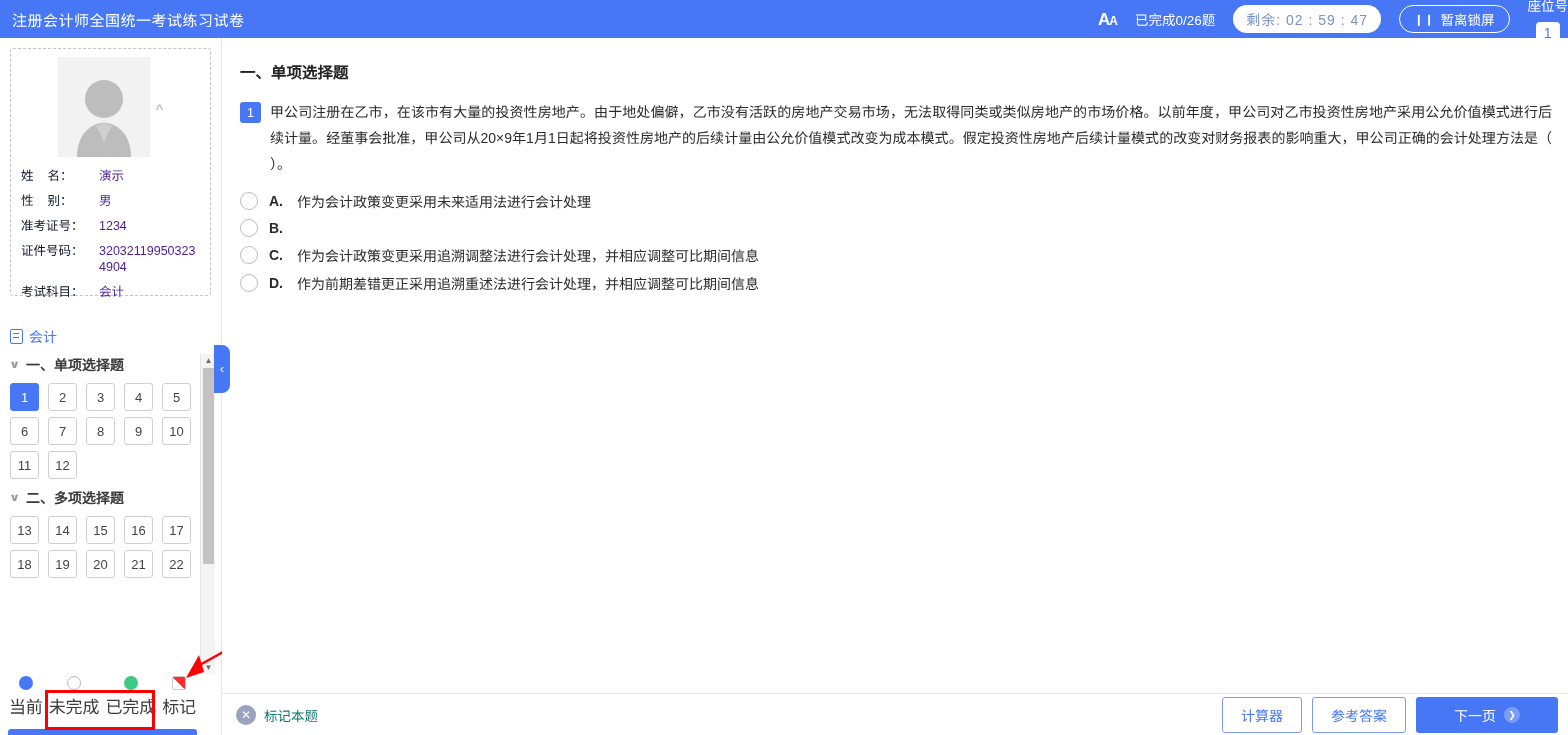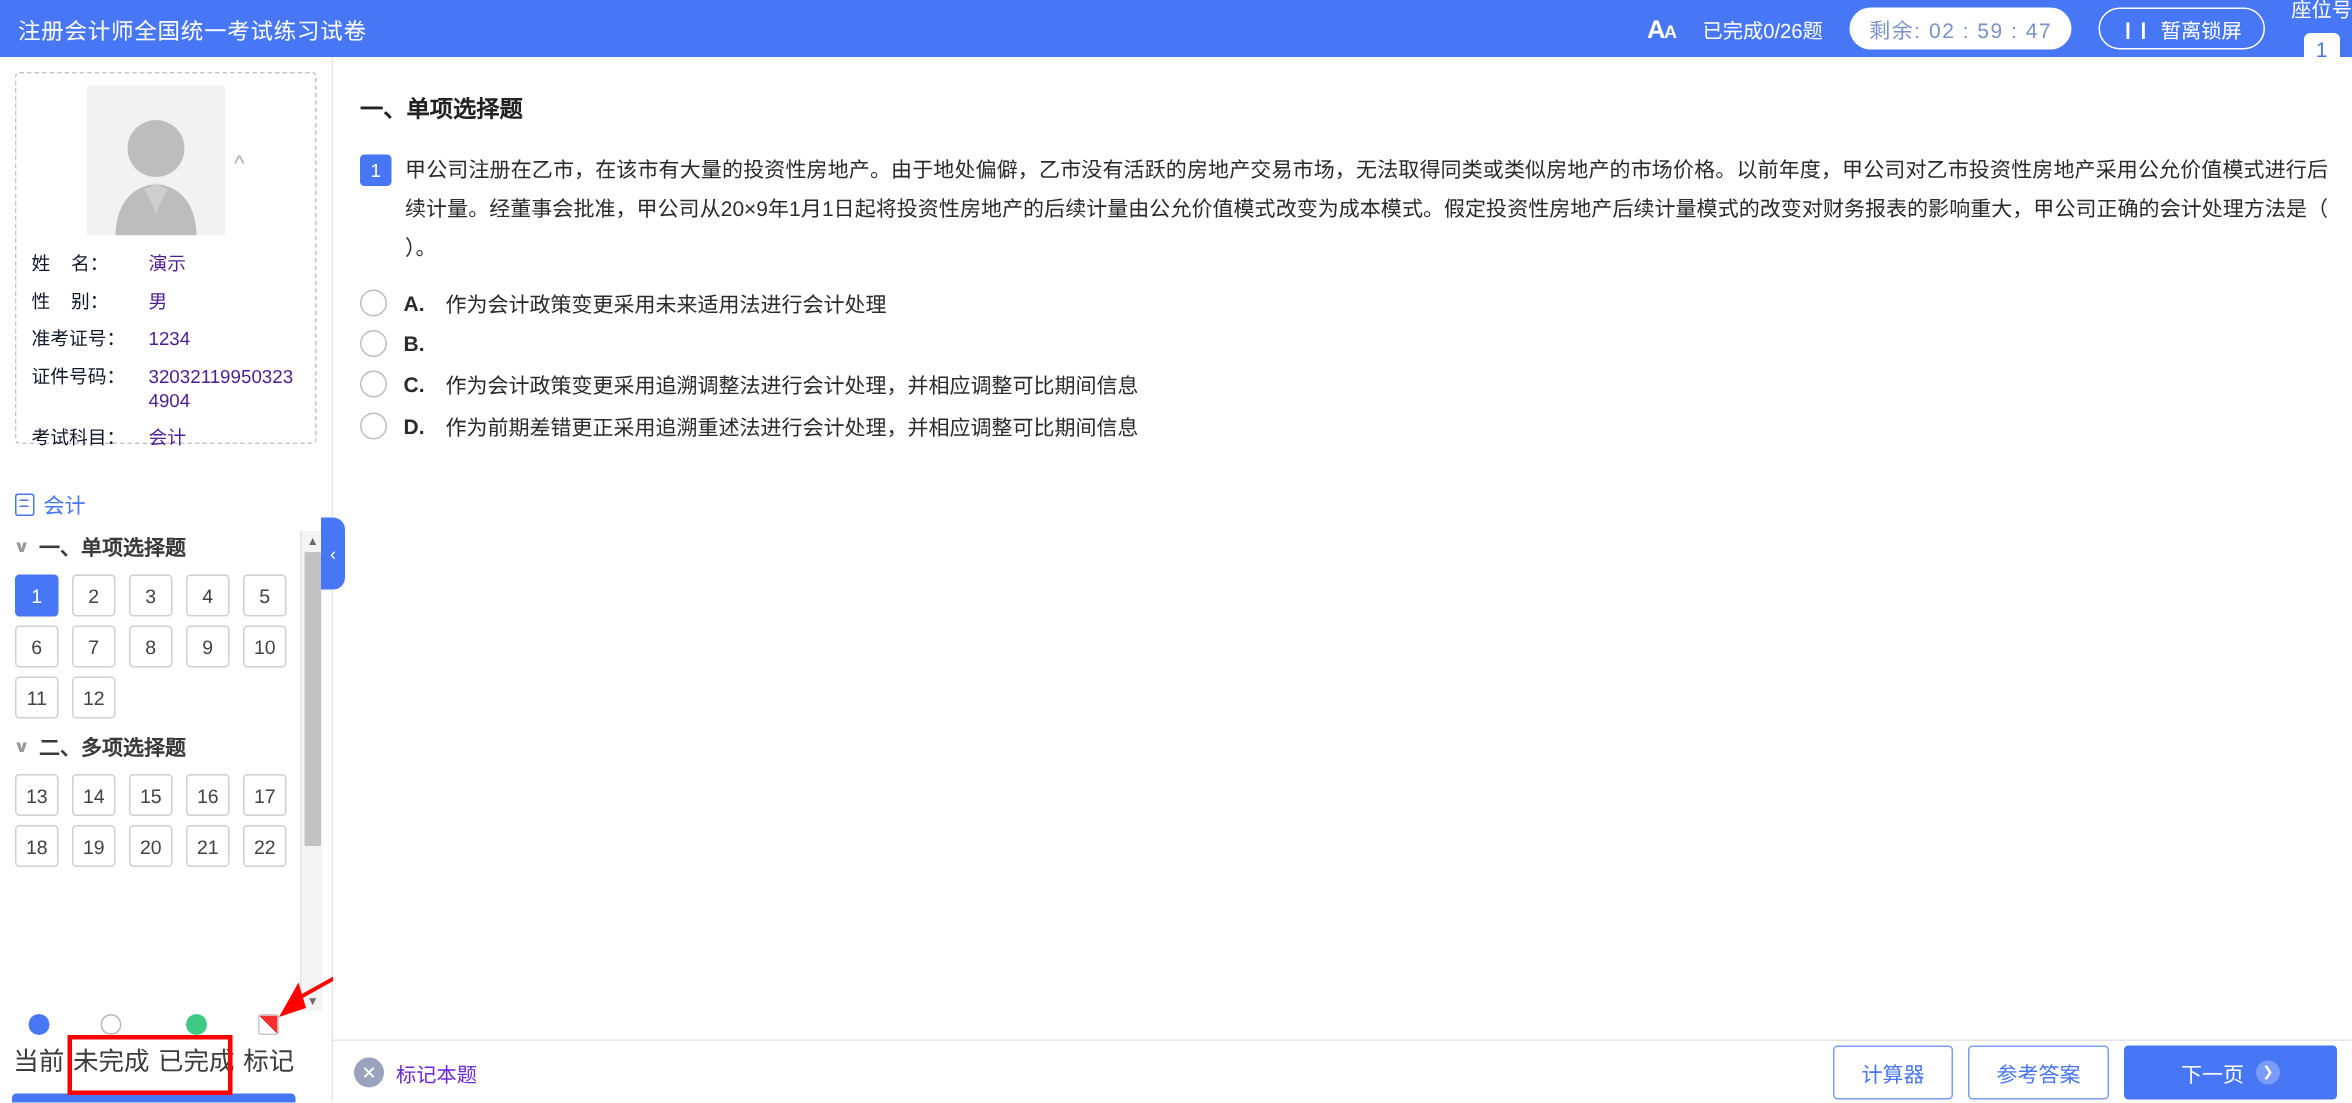--- a/index.html
+++ b/index.html
@@ -208,21 +208,21 @@
     border-top: 1px solid #e6e6e6;
     display: flex; align-items: center; padding: 0 10px 0 14px;
     background: #fff;
   }
   .mark-btn { display: flex; align-items: center; gap: 8px; cursor: pointer; }
   .mark-ico {
     width: 20px; height: 20px; border-radius: 50%; background: #9aa2bd;
     color: #fff; font-size: 12px; font-weight: bold;
     display: flex; align-items: center; justify-content: center;
   }
-  .mark-text { font-size: 13.5px; color: #6d28d9; }
+  .mark-text { font-size: 13.5px; color: #0f766e; }
   .bottom-right { margin-left: auto; display: flex; align-items: center; gap: 10px; }
   .ghost-btn {
     border: 1px solid #7f9bf0; color: #4777f5; background: #fff;
     border-radius: 3px; font-size: 14px; padding: 7px 18px;
     font-family: inherit; cursor: pointer;
   }
   .next-btn {
     background: #4777f5; color: #fff; border: none; border-radius: 3px;
     font-size: 14px; padding: 8px 38px; font-family: inherit; cursor: pointer;
     display: flex; align-items: center; gap: 8px;

